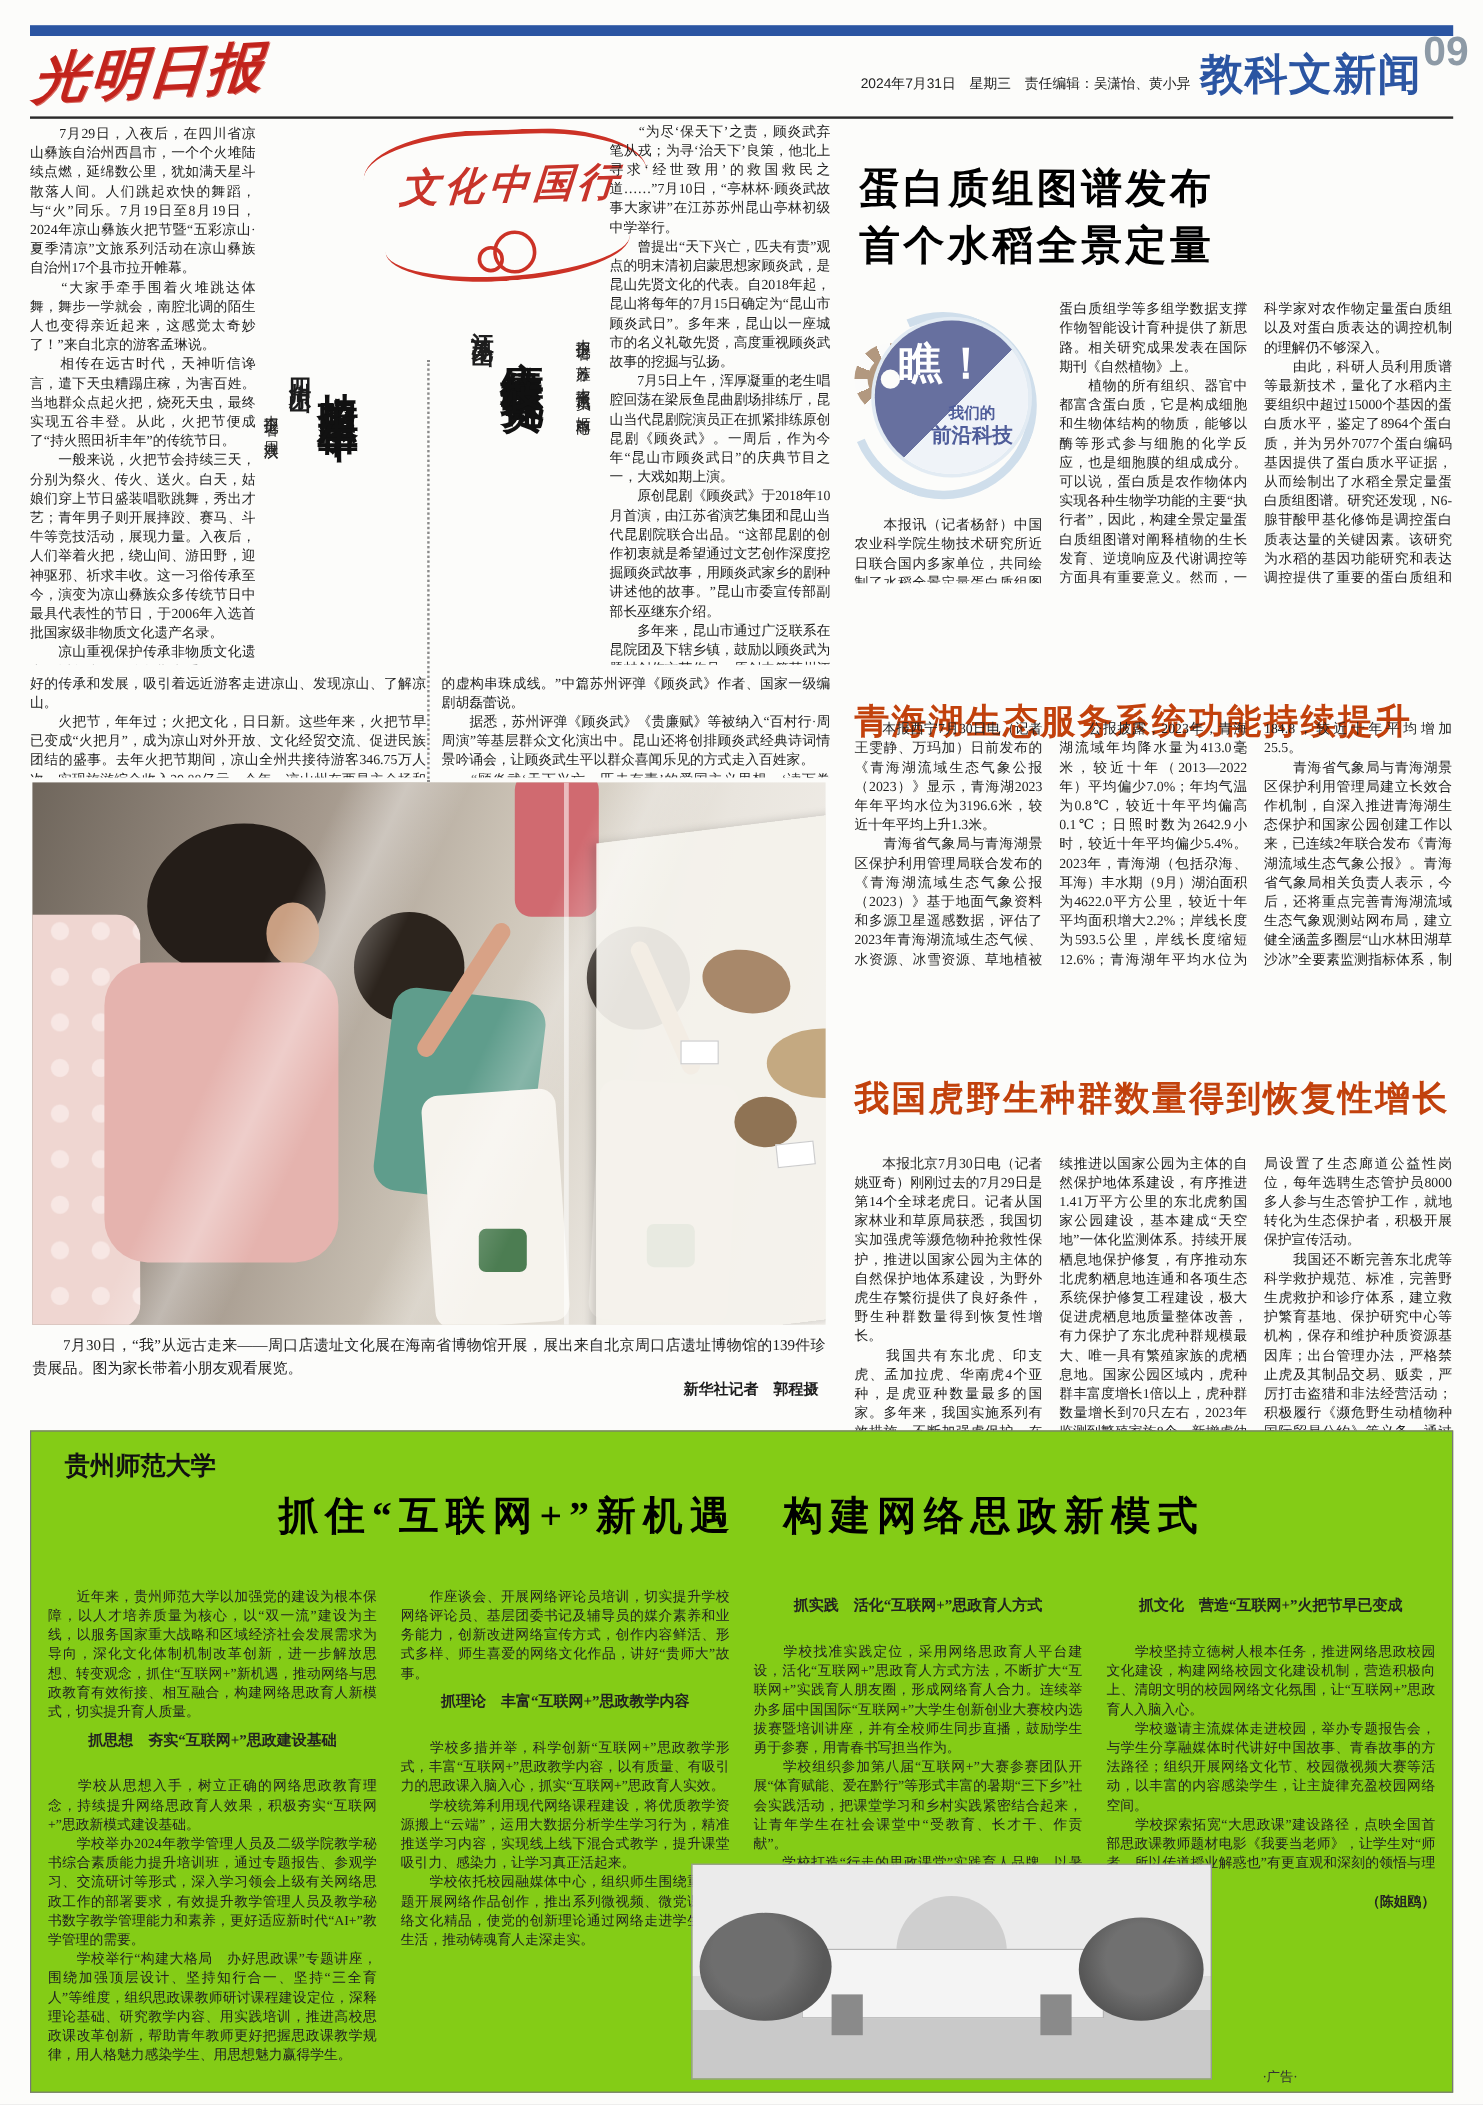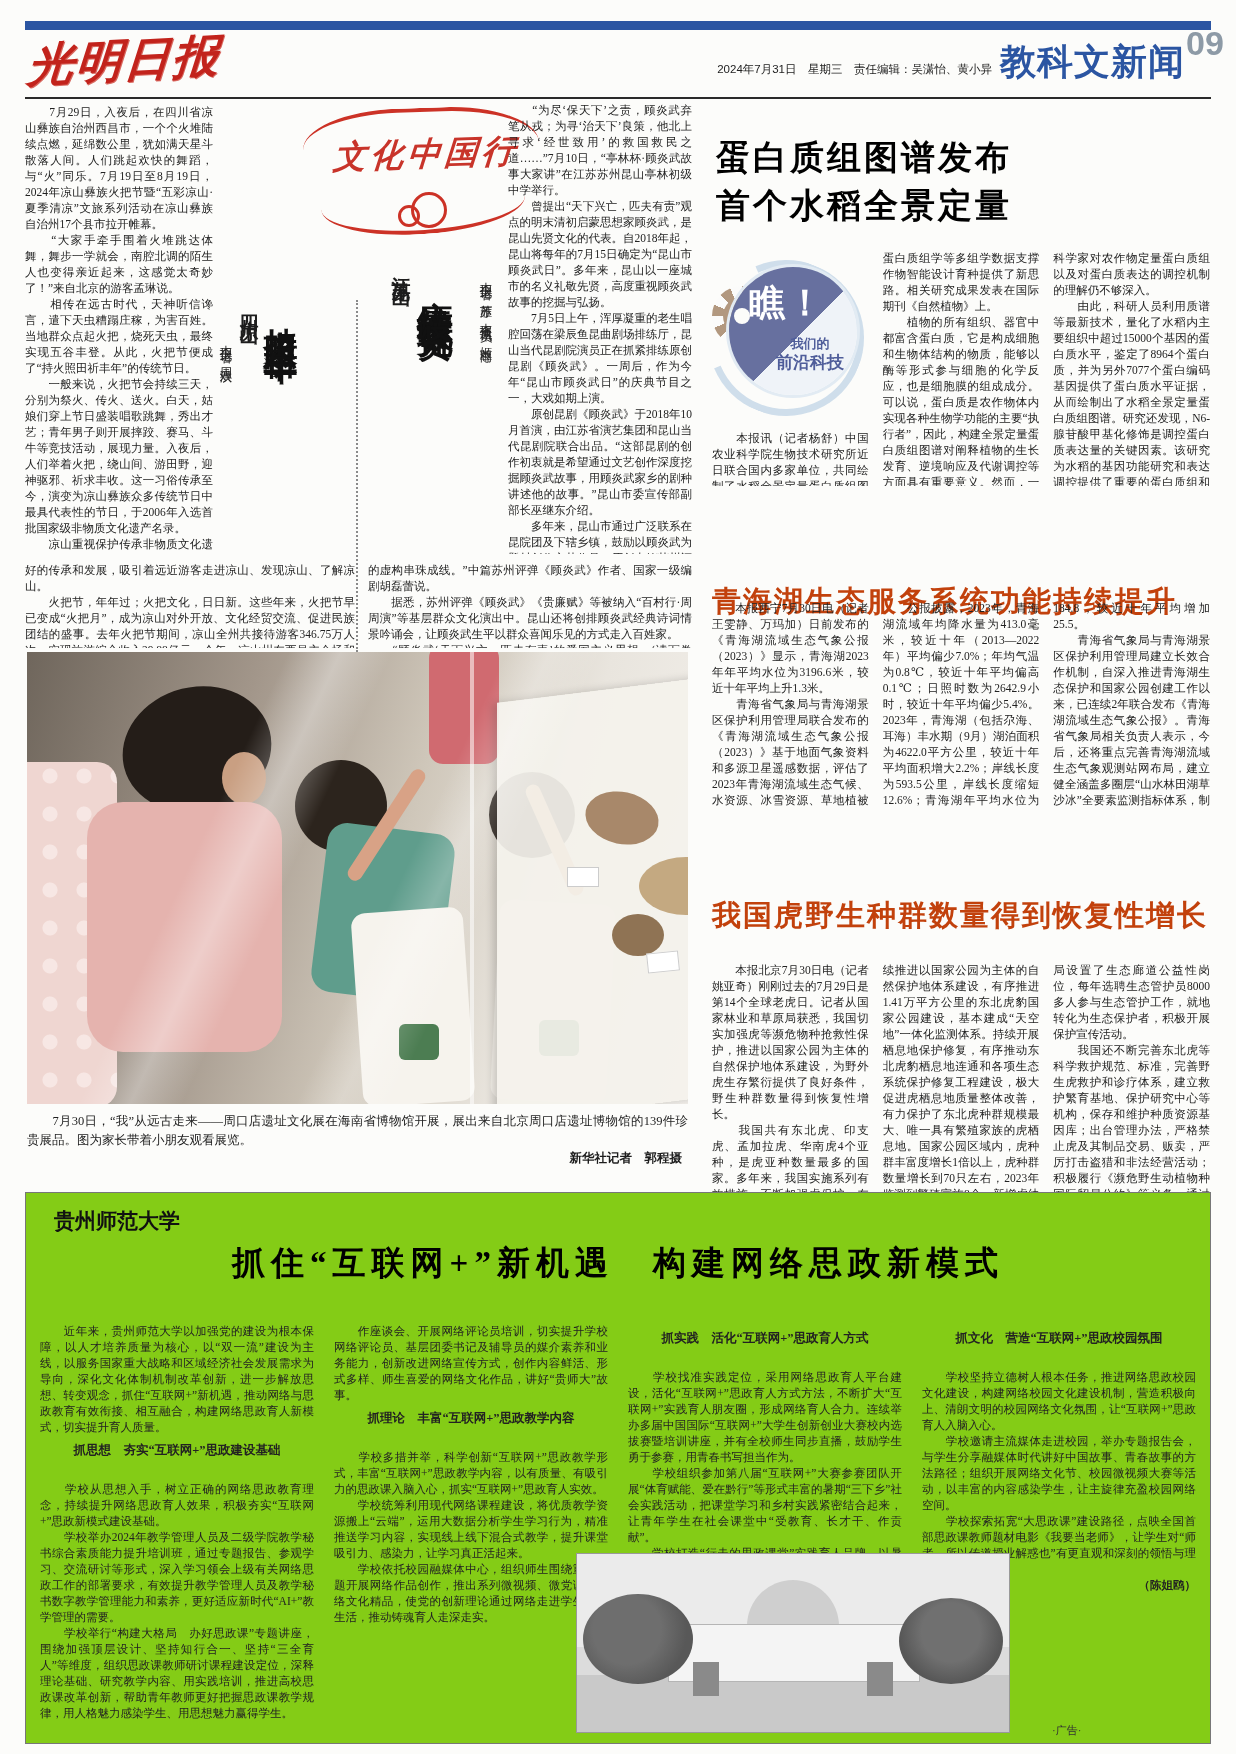--- a/index.html
+++ b/index.html
@@ -214,21 +214,21 @@
 　　学校统筹利用现代网络课程建设，将优质教学资源搬上“云端”，运用大数据分析学生学习行为，精准推送学习内容，实现线上线下混合式教学，提升课堂吸引力、感染力，让学习真正活起来。
 　　学校依托校园融媒体中心，组织师生围绕重大主题开展网络作品创作，推出系列微视频、微党课等网络文化精品，使党的创新理论通过网络走进学生日常生活，推动铸魂育人走深走实。</span>
       </div>
       <div class="c body">
         <div class="ad-sub">抓实践　活化“互联网+”思政育人方式</div>
         <span>　　学校找准实践定位，采用网络思政育人平台建设，活化“互联网+”思政育人方式方法，不断扩大“互联网+”实践育人朋友圈，形成网络育人合力。连续举办多届中国国际“互联网+”大学生创新创业大赛校内选拔赛暨培训讲座，并有全校师生同步直播，鼓励学生勇于参赛，用青春书写担当作为。
 　　学校组织参加第八届“互联网+”大赛参赛团队开展“体育赋能、爱在黔行”等形式丰富的暑期“三下乡”社会实践活动，把课堂学习和乡村实践紧密结合起来，让青年学生在社会课堂中“受教育、长才干、作贡献”。
 　　学校打造“行走的思政课堂”实践育人品牌，以暑期“三下乡”社会实践为抓手，组织学生深入基层一线，开展理论宣讲、教育关爱、科技支农等实践活动，让青年学生关心社会、了解社会，增加爱国情怀，树立报国之志。</span>
       </div>
       <div class="c body">
-        <div class="ad-sub">抓文化　营造“互联网+”思政校园氛围</div>
+        <div class="ad-sub">抓文化　营造“互联网+”火把节早已变成</div>
         <span>　　学校坚持立德树人根本任务，推进网络思政校园文化建设，构建网络校园文化建设机制，营造积极向上、清朗文明的校园网络文化氛围，让“互联网+”思政育人入脑入心。
 　　学校邀请主流媒体走进校园，举办专题报告会，与学生分享融媒体时代讲好中国故事、青春故事的方法路径；组织开展网络文化节、校园微视频大赛等活动，以丰富的内容感染学生，让主旋律充盈校园网络空间。
 　　学校探索拓宽“大思政课”建设路径，点映全国首部思政课教师题材电影《我要当老师》，让学生对“师者，所以传道授业解惑也”有更直观和深刻的领悟与理解。</span>
         <div class="ad-sign">（陈姐鸥）</div>
       </div>
     </div>
     <div class="campus">
       <div style="position:absolute;left:50%;top:26px;width:92px;height:46px;margin-left:-46px;border-radius:92px 92px 0 0;background:#cfcfcf;"></div>
       <div style="position:absolute;left:50%;top:70px;width:250px;height:56px;margin-left:-125px;background:#f4f4f4;border:1px solid #b5b5b5;"></div>
       <div style="position:absolute;left:6px;top:40px;width:110px;height:90px;background:radial-gradient(circle at 40% 40%,#6e6e6e 40%,#585858 70%);border-radius:50%;"></div>

